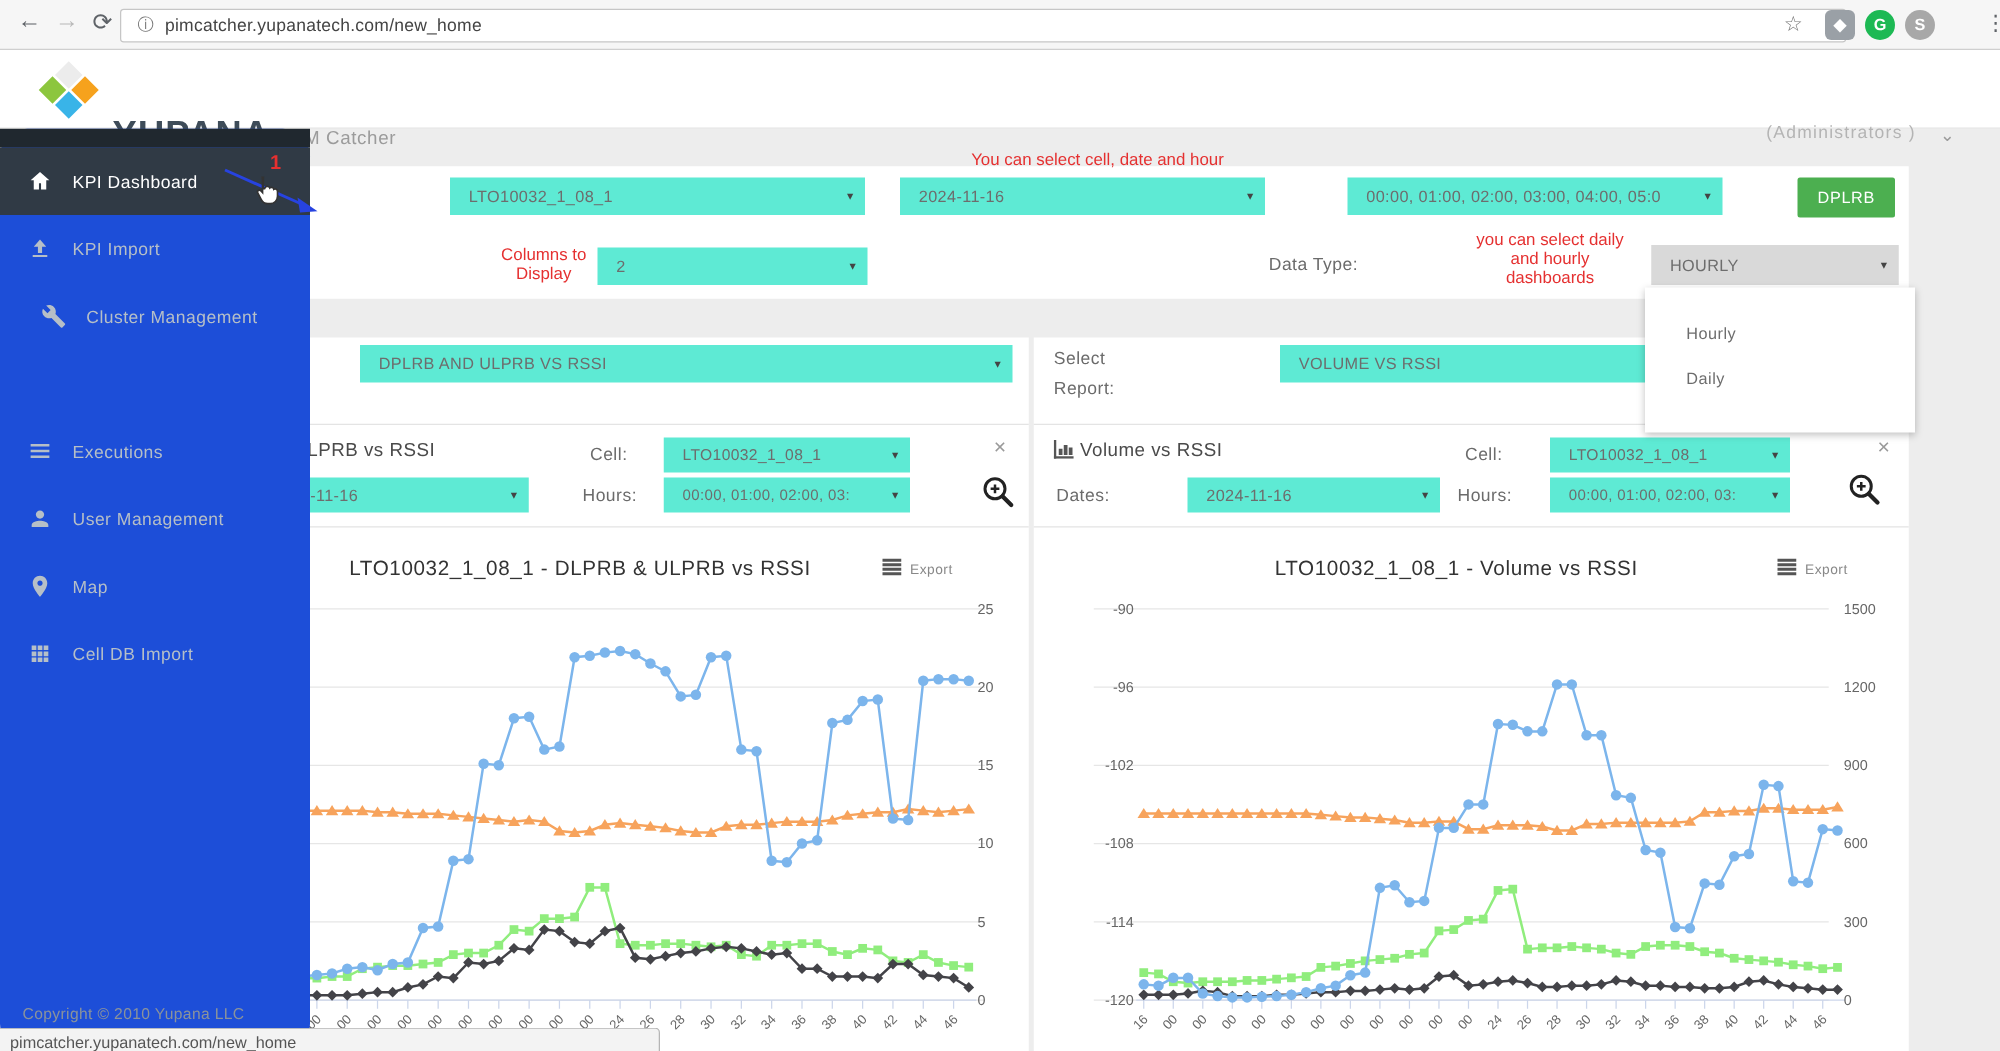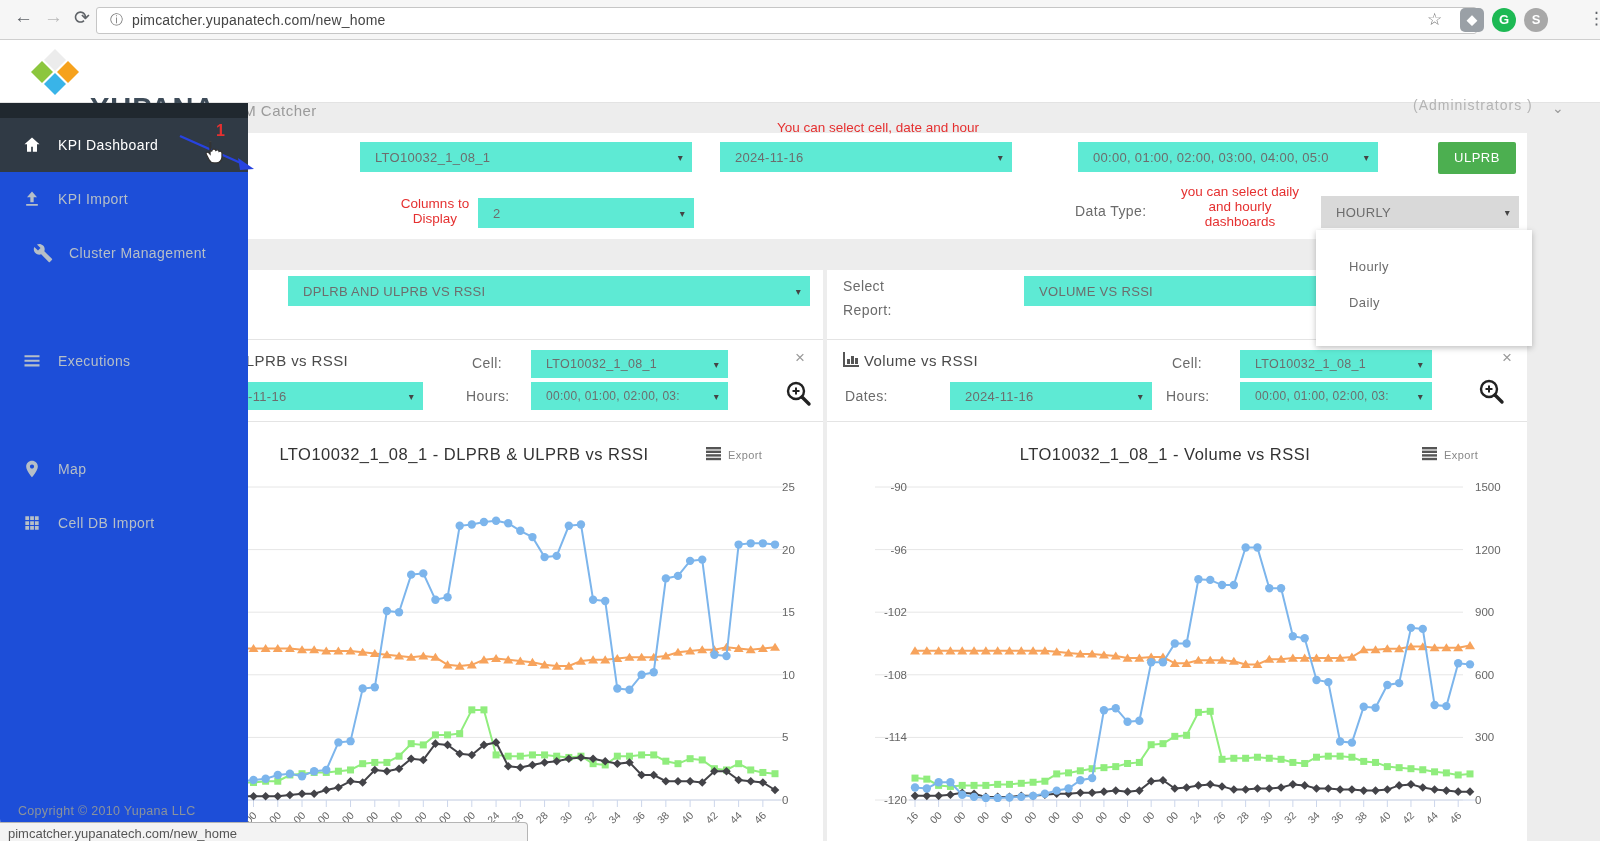--- a/index.html
+++ b/index.html
@@ -94,30 +94,30 @@
       <span class="c">▾</span>
   </div>
   <div class="abs sel" style="left:720px;top:142px;width:292px;height:30px;z-index:1;">
     <span class="t">2024-11-16</span>
       <span class="c">▾</span>
   </div>
   <div class="abs sel" style="left:1078px;top:142px;width:300px;height:30px;z-index:1;">
     <span class="t">00:00, 01:00, 02:00, 03:00, 04:00, 05:0</span>
       <span class="c">▾</span>
   </div>
-  <div class="abs btn-update">ULPRB</div>
+  <div class="abs btn-update">DPLRB</div>
   <div class="abs red" style="left:395px;top:196px;width:80px;">
     <div>Columns to</div>
       <div>Display</div>
   </div>
   <div class="abs sel" style="left:478px;top:198px;width:216px;height:30px;z-index:1;">
     <span class="t">2</span>
       <span class="c">▾</span>
   </div>
-  <div class="abs lbl" style="left:1075px;top:203px;z-index:1;">Data Type:</div>
+  <div class="abs lbl" style="left:1015px;top:203px;z-index:1;">Data Type:</div>
   <div class="abs red" style="left:1158px;top:184px;width:164px;">
     <div>you can select daily</div>
       <div>and hourly</div>
       <div>dashboards</div>
   </div>
   <div class="abs sel" style="left:1321px;top:196px;width:198px;height:32px;background:#d9d9d9;z-index:1;">
     <span class="t">HOURLY</span>
       <span class="c">▾</span>
   </div>
   <div class="abs dtype-panel" id="dtypePanel">
@@ -767,20 +767,26 @@
           <path d="M22.7 19l-9.1-9.1c.9-2.3.4-5-1.5-6.9-2-2-5-2.4-7.4-1.3L9 6 6 9 1.6 4.7C.4 7.1.9 10.1 2.9 12.1c1.9 1.9 4.6 2.4 6.9 1.5l9.1 9.1c.4.4 1 .4 1.4 0l2.3-2.3c.5-.4.5-1 .1-1.4z" fill="currentColor"></path>
         </svg>
         <span class="tx">Cluster Management</span>
       </div>
       <div class="sb-item" style="top: 231px;">
         <svg class="ic" viewBox="0 0 24 24">
           <path d="M3 5h18v2.5H3zM3 10.5h18V13H3zM3 16h18v2.5H3z" fill="currentColor"></path>
         </svg>
         <span class="tx">Executions</span>
       </div>
+      <div class="sb-item" style="top: 285px;">
+        <svg class="ic" viewBox="0 0 24 24">
+          <path d="M12 12c2.2 0 4-1.8 4-4s-1.8-4-4-4-4 1.8-4 4 1.8 4 4 4zm0 2c-2.7 0-8 1.3-8 4v2h16v-2c0-2.7-5.3-4-8-4z" fill="currentColor"></path>
+        </svg>
+        <span class="tx">User Management</span>
+      </div>
       <div class="sb-item" style="top: 393px;">
         <svg class="ic" viewBox="0 0 24 24">
           <path d="M4 4h4.5v4.5H4zM9.8 4h4.5v4.5H9.8zM15.5 4H20v4.5h-4.5zM4 9.8h4.5v4.5H4zM9.8 9.8h4.5v4.5H9.8zM15.5 9.8H20v4.5h-4.5zM4 15.5h4.5V20H4zM9.8 15.5h4.5V20H9.8zM15.5 15.5H20V20h-4.5z" fill="currentColor"></path>
         </svg>
         <span class="tx">Cell DB Import</span>
       </div>
       <div class="sb-item" style="top: 339px;">
         <svg class="ic" viewBox="0 0 24 24">
           <path d="M12 2C8.1 2 5 5.1 5 9c0 5.2 7 13 7 13s7-7.8 7-13c0-3.9-3.1-7-7-7zm0 9.5c-1.4 0-2.5-1.1-2.5-2.5S10.6 6.5 12 6.5s2.5 1.1 2.5 2.5S13.4 11.5 12 11.5z" fill="currentColor"></path>
         </svg>

